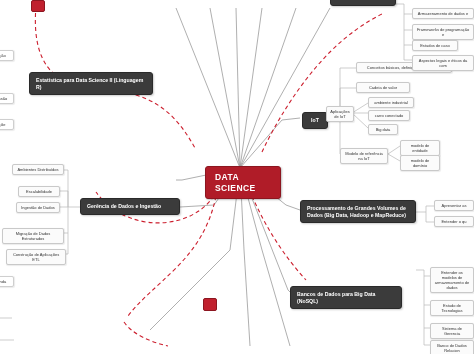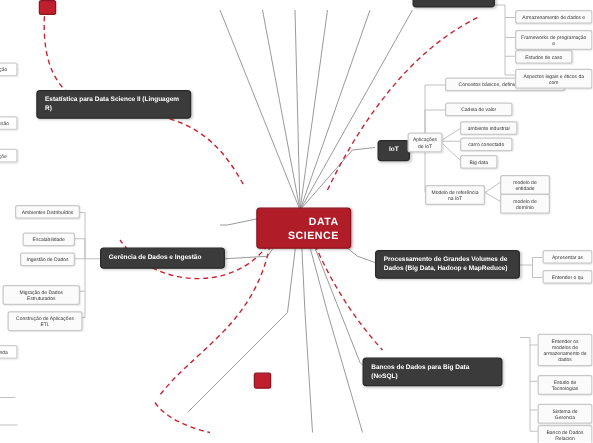--- a/index.html
+++ b/index.html
@@ -21,21 +21,21 @@
   
   .center-node{
     background:#b01c28;
     color:#ffffff;
     border:1px solid #8c1620;
     border-radius:3px;
     font-size:8.5px;
     font-weight:bold;
     letter-spacing:0.4px;
     padding:5px 9px;
-    text-align:right;
+    text-align:left;
     box-shadow:1px 1px 2px rgba(0,0,0,0.25);
   }
   
   .main-node{
     background:#3b3b3b;
     color:#ffffff;
     border:1px solid #2a2a2a;
     border-radius:3px;
     font-size:5.2px;
     font-weight:bold;

